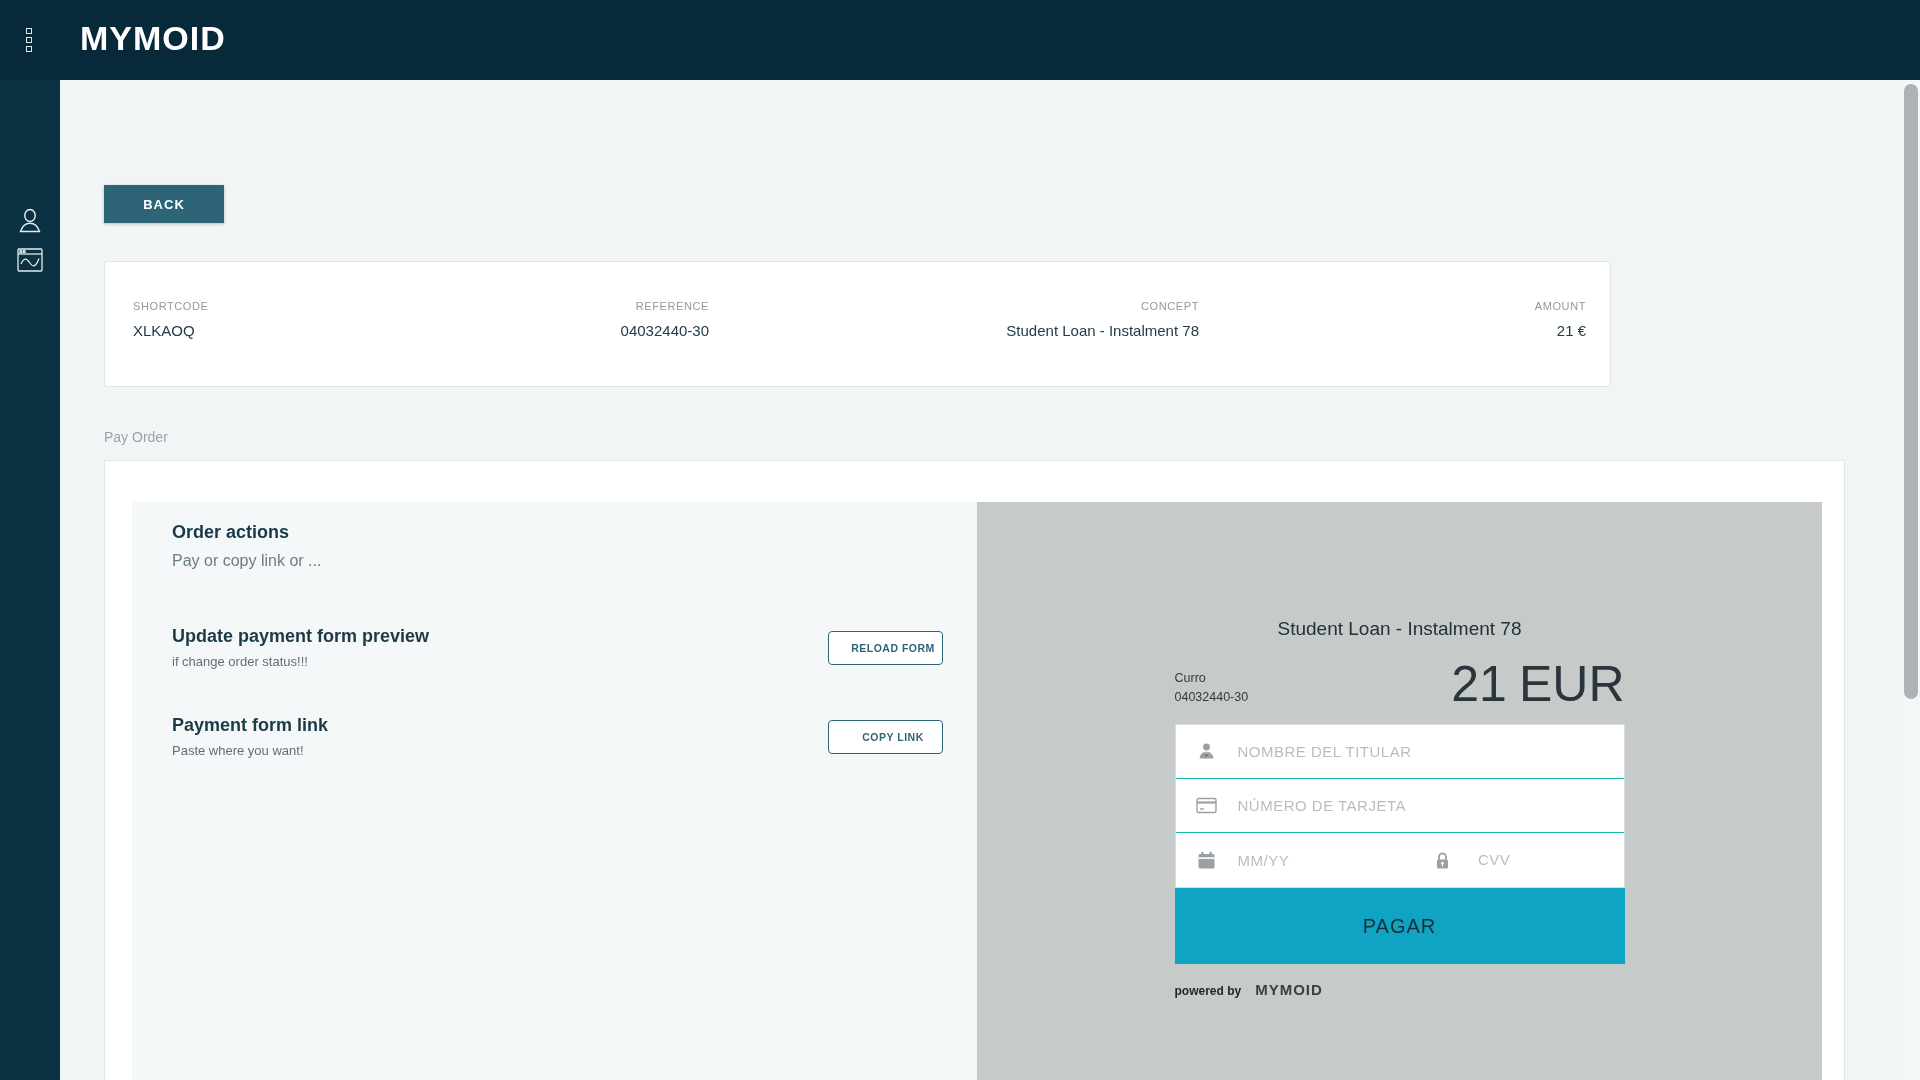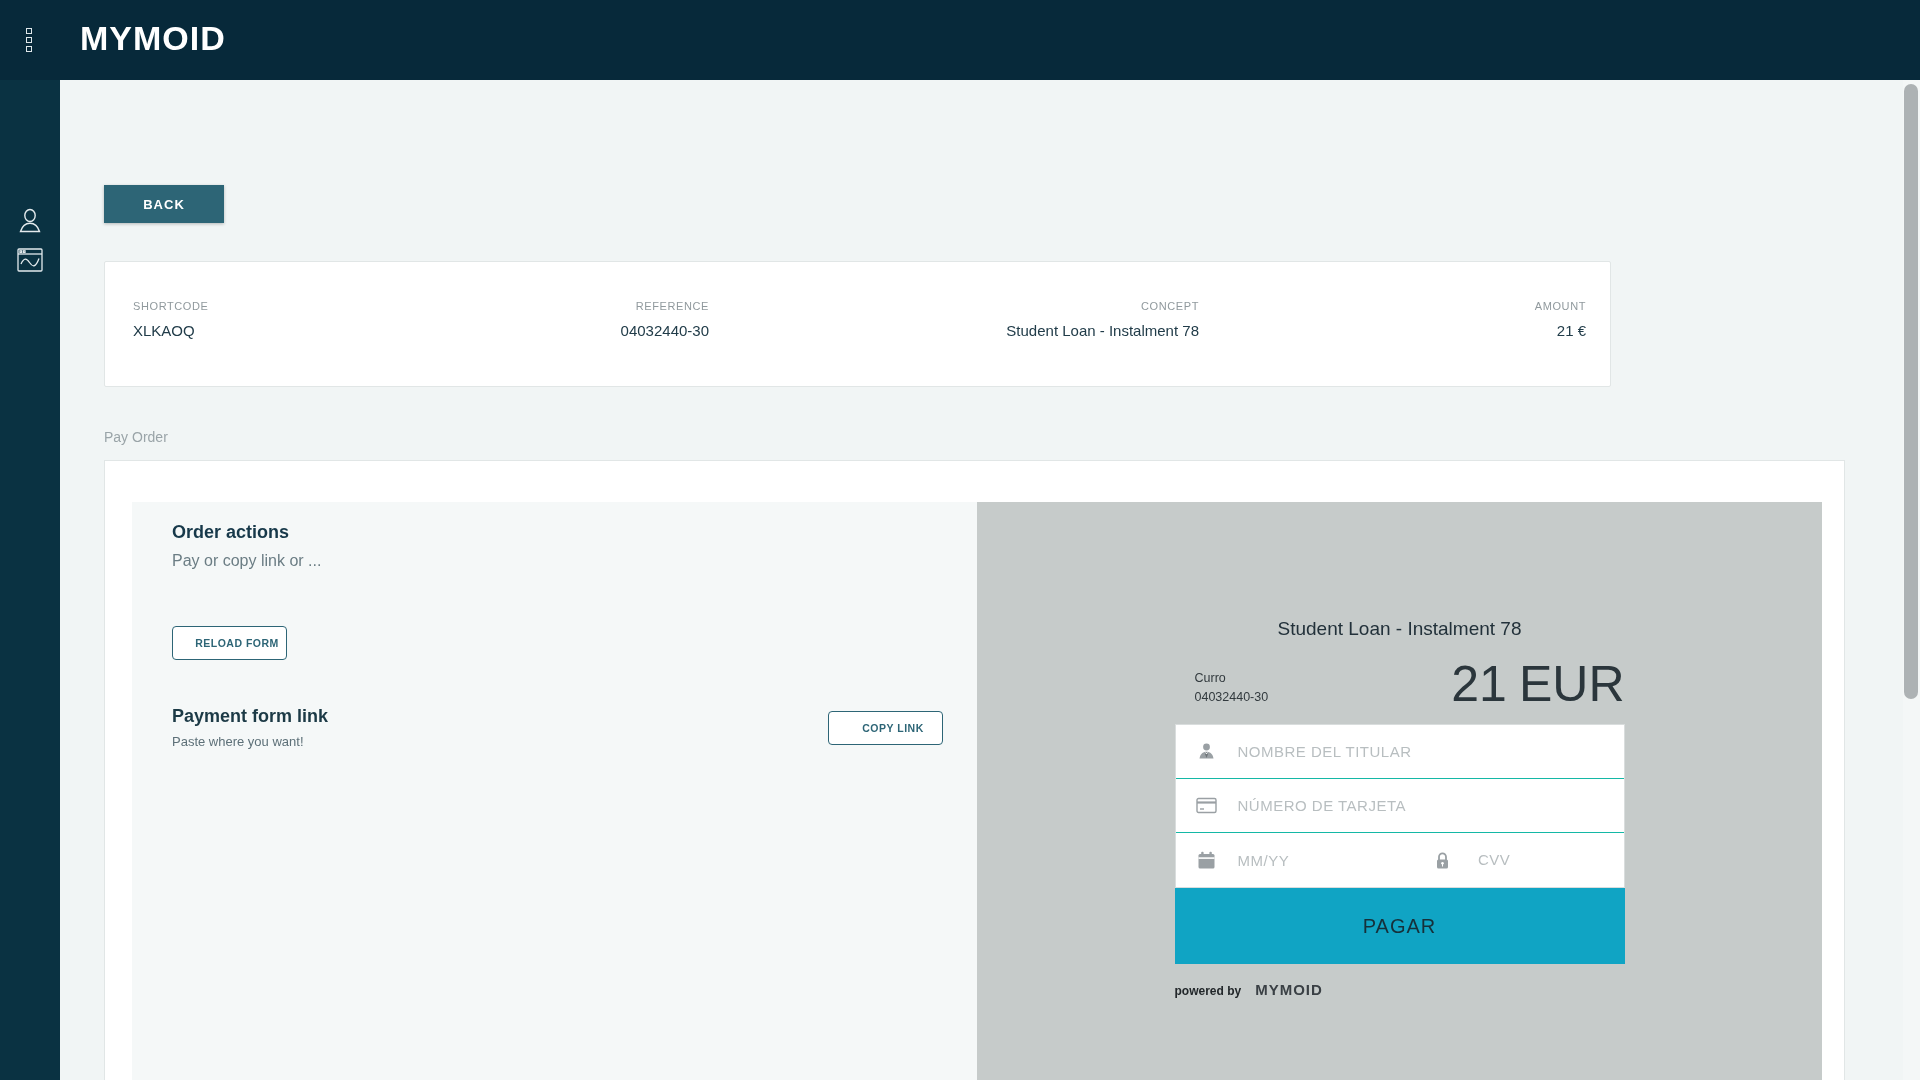--- a/index.html
+++ b/index.html
@@ -47,21 +47,21 @@
   .row-2 { margin-top:46px; }
   .action-title { font-size:18px; font-weight:bold; color:#1c3a46; }
   .action-sub { margin-top:7px; font-size:13px; color:#5d7078; }
   .outline-btn { width:115px; height:34px; background:#ffffff; border:1px solid #2d6576; border-radius:4px; color:#2d6576; font-family:"Liberation Sans",sans-serif; font-size:10.5px; font-weight:bold; letter-spacing:0.5px; cursor:pointer;padding-left:15px; }
 
   
   .preview { position:absolute; left:872px; top:41px; width:845px; height:659px; background:#c6cbca; }
   .preview-inner { width:450px; margin:0 auto; }
   .pv-title { padding-top:116px; text-align:center; font-size:19px; color:#22313a; }
   .amount-row { margin-top:18px; display:flex; justify-content:space-between; align-items:flex-end; }
-  .payer-block { font-size:12.5px; color:#323a3e; padding-bottom:6px;margin-left:20px; }
+  .payer-block { font-size:12.5px; color:#323a3e; padding-bottom:6px; }
   .payer-block div { margin-top:5px; }
   .big-amount { font-size:50px; font-weight:300; color:#2b363c; line-height:52px; white-space:nowrap; }
   .big-amount .cur { margin-left:12px; }
 
   .pay-form { margin-top:14px; background:#ffffff; border:1px solid #d9dddd; }
   .form-row { height:54px; display:flex; align-items:center; border-bottom:1px solid #14b8a6; }
   .form-row:last-child { border-bottom:none; }
   .f-icon { width:62px; display:flex; justify-content:center; flex:0 0 62px; }
   .pv-input { border:none; outline:none; background:transparent; flex:1; font-family:"Liberation Sans",sans-serif; font-size:15px; letter-spacing:0.5px; color:#4a5459; }
   .pv-input::placeholder { color:#b8bec0; opacity:1; }
@@ -140,20 +140,24 @@
 
   <div class="pay-order-label">Pay Order</div>
 
   <section class="panel">
 
     <div class="panel-left">
       <h2>Order actions</h2>
       <div class="panel-sub">Pay or copy link or ...</div>
 
       <div class="action-row row-1">
+        <div>
+          <div class="action-title">Update payment form preview</div>
+          <div class="action-sub">if change order status!!!</div>
+        </div>
         <button class="outline-btn">RELOAD FORM</button>
       </div>
 
       <div class="action-row row-2">
         <div>
           <div class="action-title">Payment form link</div>
           <div class="action-sub">Paste where you want!</div>
         </div>
         <button class="outline-btn">COPY LINK</button>
       </div>

